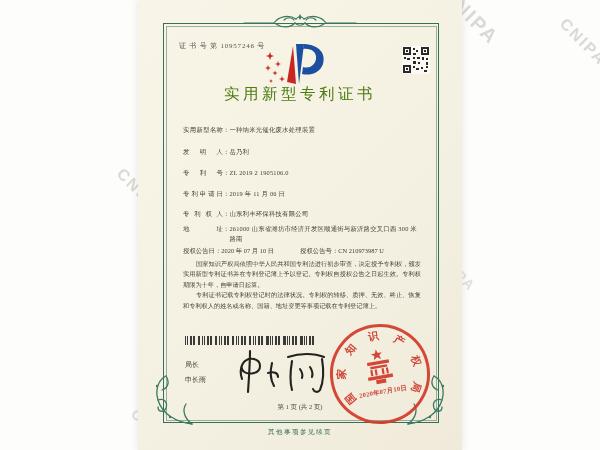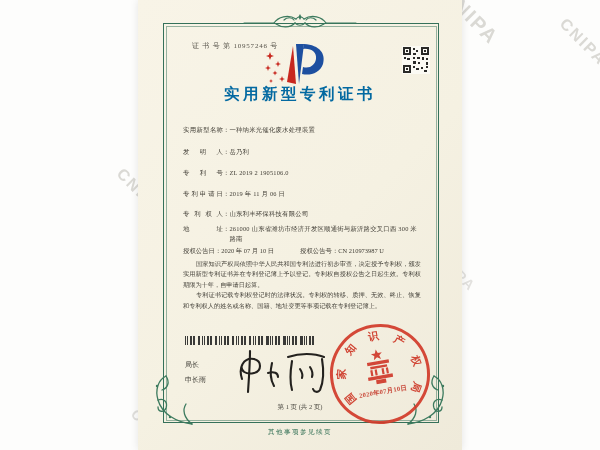--- a/index.html
+++ b/index.html
@@ -6,25 +6,25 @@
   .stage{position:relative;width:600px;height:450px;background:#fdfdfc;overflow:hidden;
          font-family:"Liberation Serif","DejaVu Serif",serif;}
   .paper{position:absolute;left:138px;top:0;width:324px;height:450px;
          background:linear-gradient(135deg,#f8f4e7 0%,#f5f1e2 55%,#efeada 100%);
          box-shadow:0 0 8px rgba(0,0,0,0.10);}
   .frame{position:absolute;left:163px;top:23px;width:274px;height:398px;border:1.6px solid #35715a;}
   .frame::before{content:"";position:absolute;inset:1.5px;border:0.6px solid rgba(53,113,90,.5);}
   .watermark{position:absolute;font-family:"Liberation Sans",sans-serif;font-weight:bold;
          color:rgba(165,162,152,0.40);transform:translate(-50%,-50%) rotate(45deg);
          letter-spacing:2px;white-space:nowrap;pointer-events:none;}
-  .certno{position:absolute;left:192px;top:41px;font-size:7px;letter-spacing:0.8px;color:#56534a;}
+  .certno{position:absolute;left:179px;top:41px;font-size:7px;letter-spacing:0.8px;color:#56534a;}
   .logo{position:absolute;left:262px;top:42px;}
   .qr{position:absolute;left:402px;top:46px;}
   .title{position:absolute;left:163px;top:84px;width:274px;text-align:center;
-         font-size:15.5px;font-weight:bold;letter-spacing:3.5px;color:#0369a1;}
+         font-size:15.5px;font-weight:normal;letter-spacing:3.5px;color:#4d7c0f;}
   .frow{position:absolute;left:183px;font-size:6.4px;color:#403d35;line-height:9.5px;}
   .flabel{display:inline-block;width:34px;text-align:justify;text-align-last:justify;vertical-align:top;}
   .fcolon{vertical-align:top;}
   .fvalue{display:inline-block;vertical-align:top;max-width:198px;letter-spacing:0.2px;}
   .gpair2{position:absolute;left:117px;top:0;white-space:nowrap;}
   .paras{position:absolute;left:183px;top:259px;width:238px;font-size:6.2px;line-height:10.4px;
          color:#45423a;text-align:justify;}
   .paras p{margin:0;text-indent:13px;}
   .barcode{position:absolute;left:185px;top:336px;width:132px;height:9px;
          background:repeating-linear-gradient(90deg,#3a3a38 0,#3a3a38 1.5px,transparent 1.5px,transparent 2.5px,

